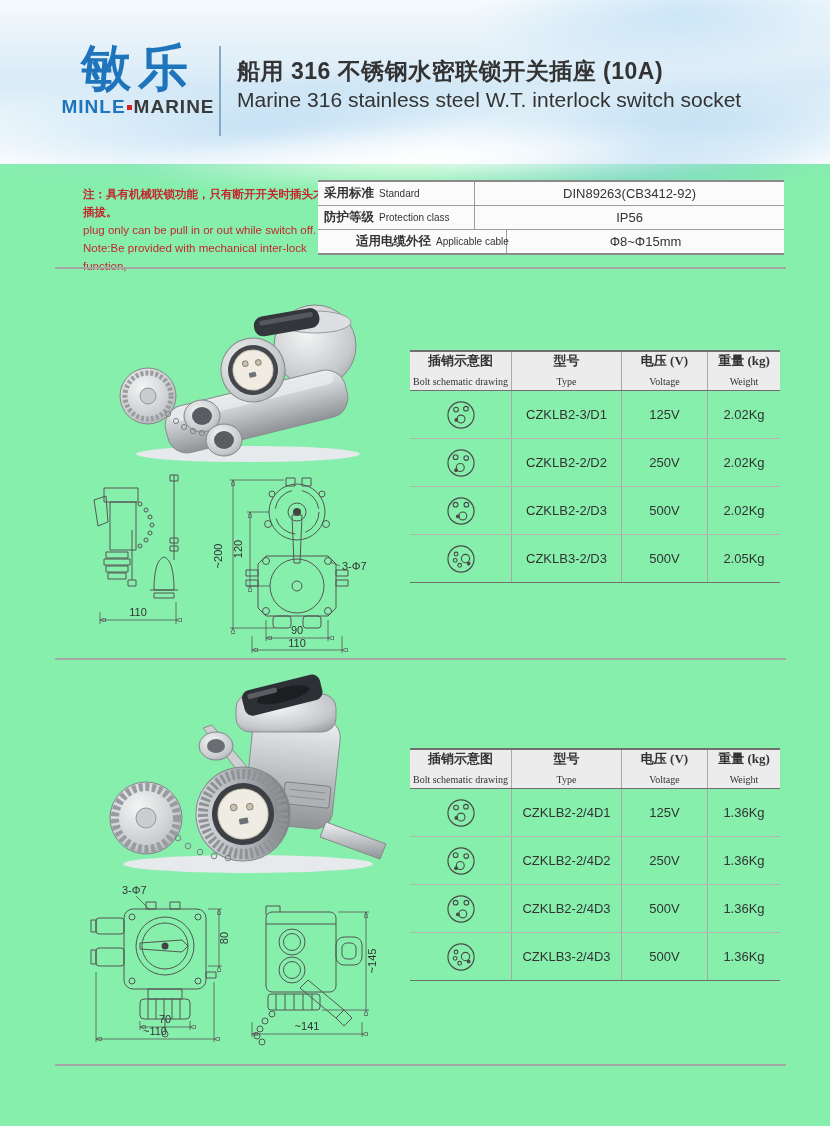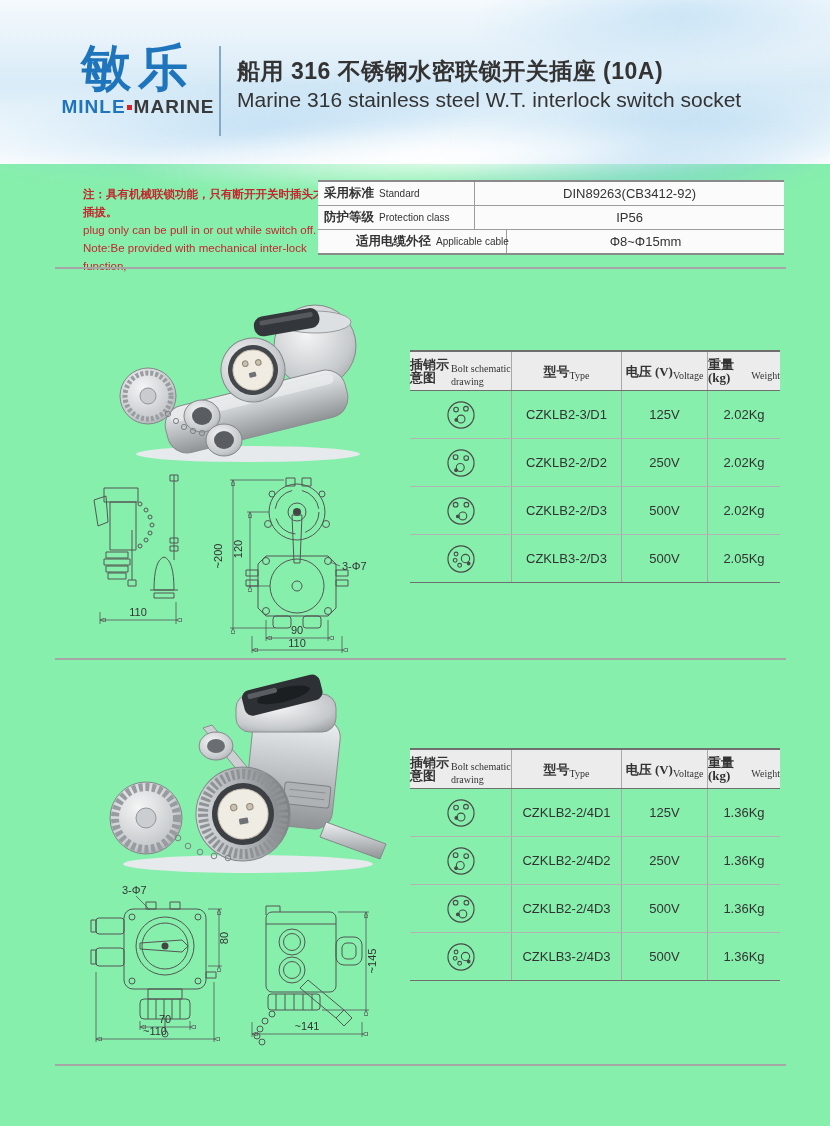--- a/index.html
+++ b/index.html
@@ -47,21 +47,21 @@
   .spec-label .en{font-size:10px;margin-left:5px;text-align:center;}
   .spec-value{display:flex;align-items:center;justify-content:center;font-size:13px;}
 
   
   .hr{position:absolute;left:55px;width:731px;height:2px;background:#a6a6a6;}
 
   
   .ptable{position:absolute;left:410px;width:370px;border-top:2px solid #6f6f6f;border-bottom:1.5px solid #6f6f6f;}
   .pt-head{display:grid;grid-template-columns:102px 110px 86px 72px;background:#ececec;
     border-bottom:1.5px solid #6f6f6f;height:38px;}
-  .pt-head .hc{display:flex;flex-direction:row;align-items:center;justify-content:center;
+  .pt-head .hc{display:flex;flex-direction:column;align-items:center;justify-content:center;
     border-right:1px solid #a9a9a9;line-height:13px;}
   .pt-head .hc:last-child,.pt-row .c:last-child{border-right:none;}
   .hc .cn{font-family:"Liberation Serif","DejaVu Serif",serif;font-weight:bold;font-size:13px;}
   .hc .en{font-family:"Liberation Serif","DejaVu Serif",serif;font-size:10px;margin-top:8px;}
   .pt-row{display:grid;grid-template-columns:102px 110px 86px 72px;height:47px;border-bottom:1px solid #b3b3b3;}
   .pt-row:last-child{border-bottom:none;}
   .pt-row .c{display:flex;align-items:center;justify-content:center;border-right:1px solid #a9a9a9;font-size:13px;}
   .pin-icon{width:36px;height:36px;}
   .pin-outer{fill:none;stroke:#4a4a4a;stroke-width:1.3;}
 

